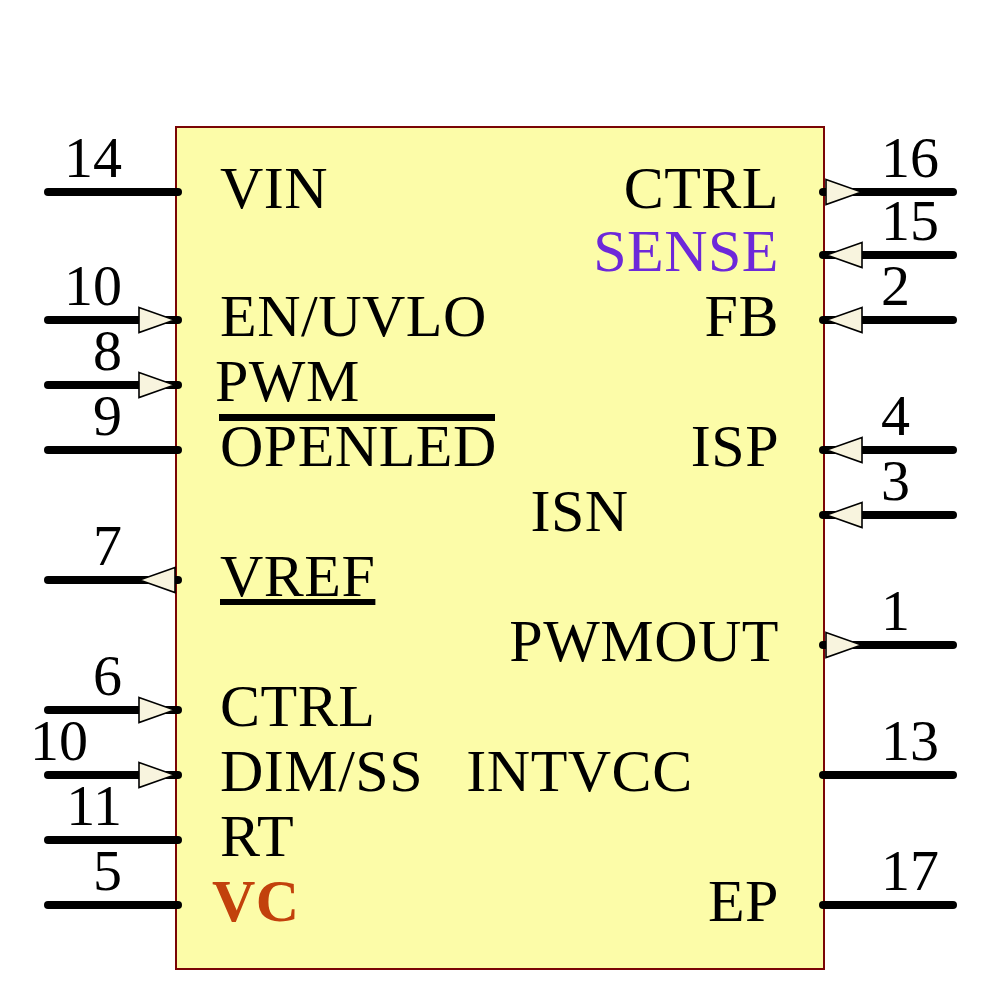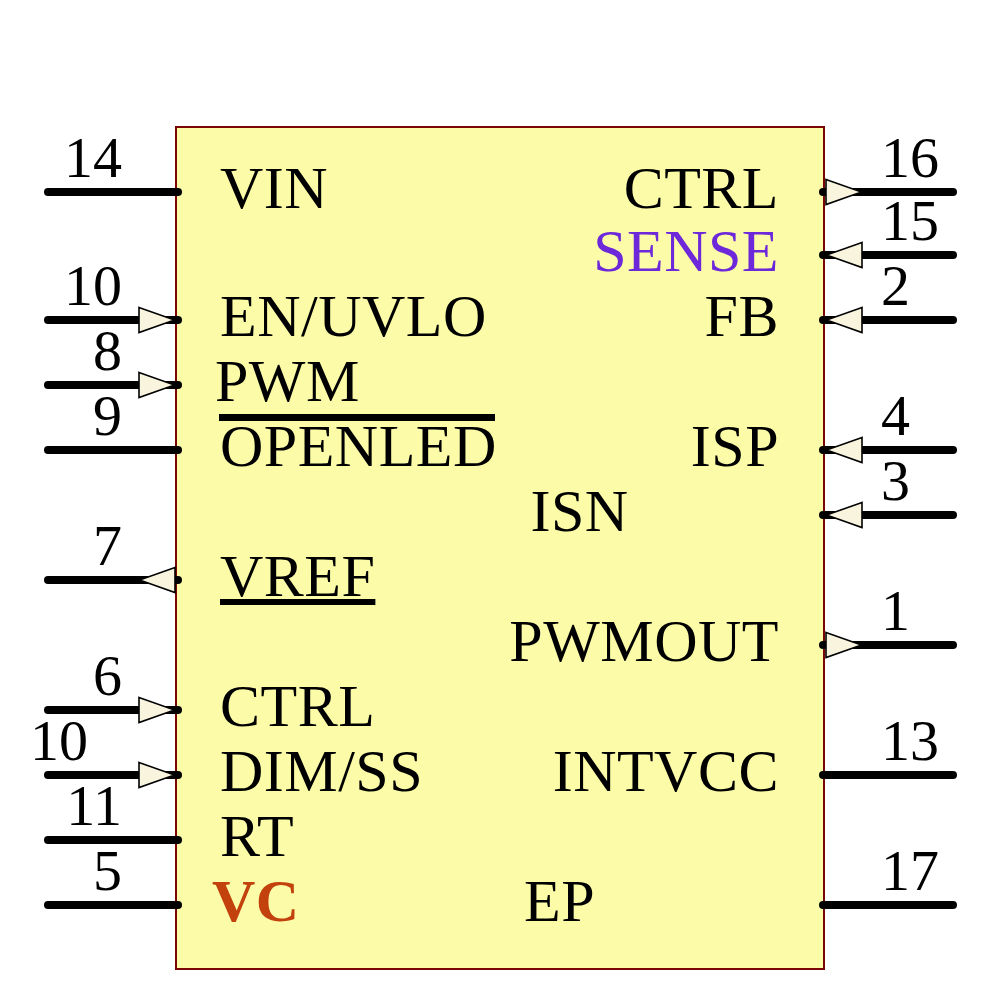--- a/index.html
+++ b/index.html
@@ -103,18 +103,18 @@
       <div class="pin-num" style="left: 881px; width: 110px; top: 452px; text-align: left; color: rgb(0, 0, 0);">3</div>
       <div class="pin-label" style="left: 380px; width: 399px; top: 481px; text-align: center; color: rgb(0, 0, 0);">ISN</div>
       <div class="pin-wire" title="PWMOUT" style="left: 819px; top: 641px; width: 138px; background: rgb(0, 0, 0);"></div>
       <svg class="pin-arrow" viewBox="0 0 38 28" style="left: 825px; top: 631px;">
         <polygon points="1,1.5 36.5,14 1,26.5" fill="#f8f4de" stroke="#000" stroke-width="1.6"></polygon>
       </svg>
       <div class="pin-num" style="left: 881px; width: 110px; top: 582px; text-align: left; color: rgb(0, 0, 0);">1</div>
       <div class="pin-label" style="left: 380px; width: 399px; top: 611px; text-align: right; color: rgb(0, 0, 0);">PWMOUT</div>
       <div class="pin-wire" title="INTVCC" style="left: 819px; top: 771px; width: 138px; background: rgb(0, 0, 0);"></div>
       <div class="pin-num" style="left: 881px; width: 110px; top: 712px; text-align: left; color: rgb(0, 0, 0);">13</div>
-      <div class="pin-label" style="left: 380px; width: 399px; top: 741px; text-align: right; color: rgb(0, 0, 0);">INTVCC</div>
+      <div class="pin-label" style="left: 380px; width: 399px; top: 741px; text-align: center; color: rgb(0, 0, 0);">INTVCC</div>
       <div class="pin-wire" title="EP" style="left: 819px; top: 901px; width: 138px; background: rgb(0, 0, 0);"></div>
       <div class="pin-num" style="left: 881px; width: 110px; top: 842px; text-align: left; color: rgb(0, 0, 0);">17</div>
-      <div class="pin-label" style="left: 360px; width: 399px; top: 871px; text-align: center; color: rgb(0, 0, 0);">EP</div>
+      <div class="pin-label" style="left: 380px; width: 399px; top: 871px; text-align: right; color: rgb(0, 0, 0);">EP</div>
     </div>
 </div>
 
 </body></html>

